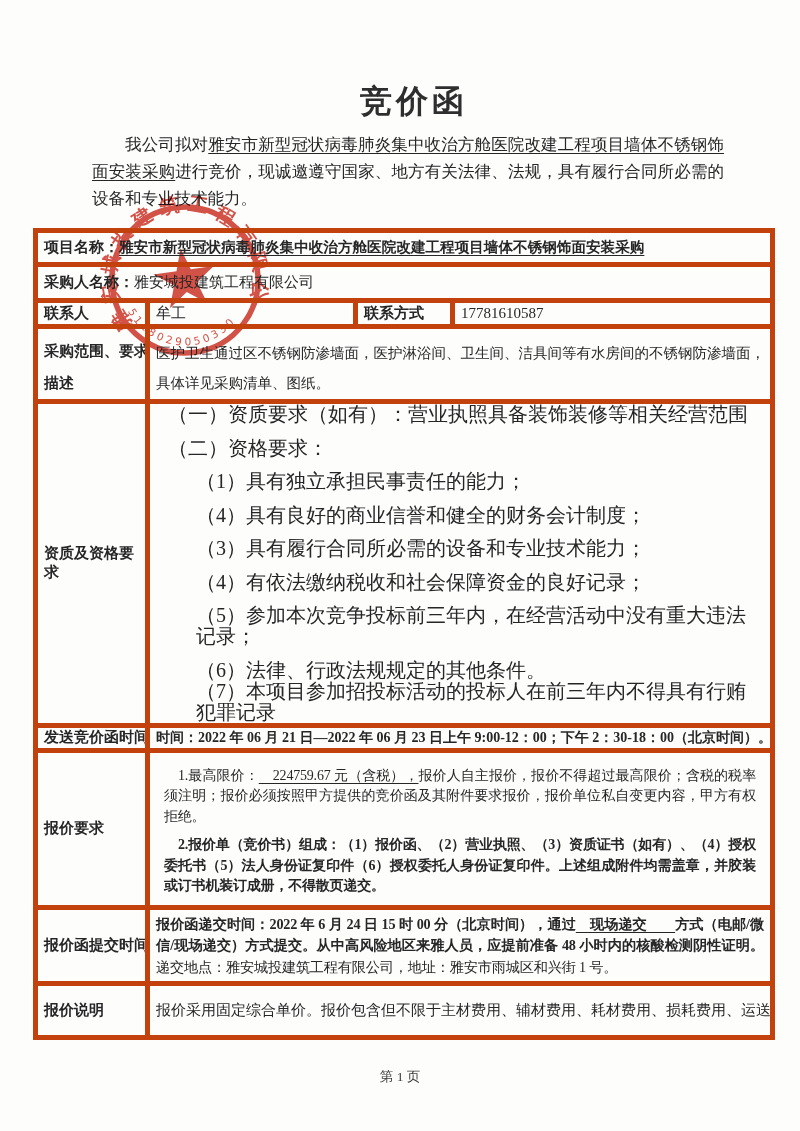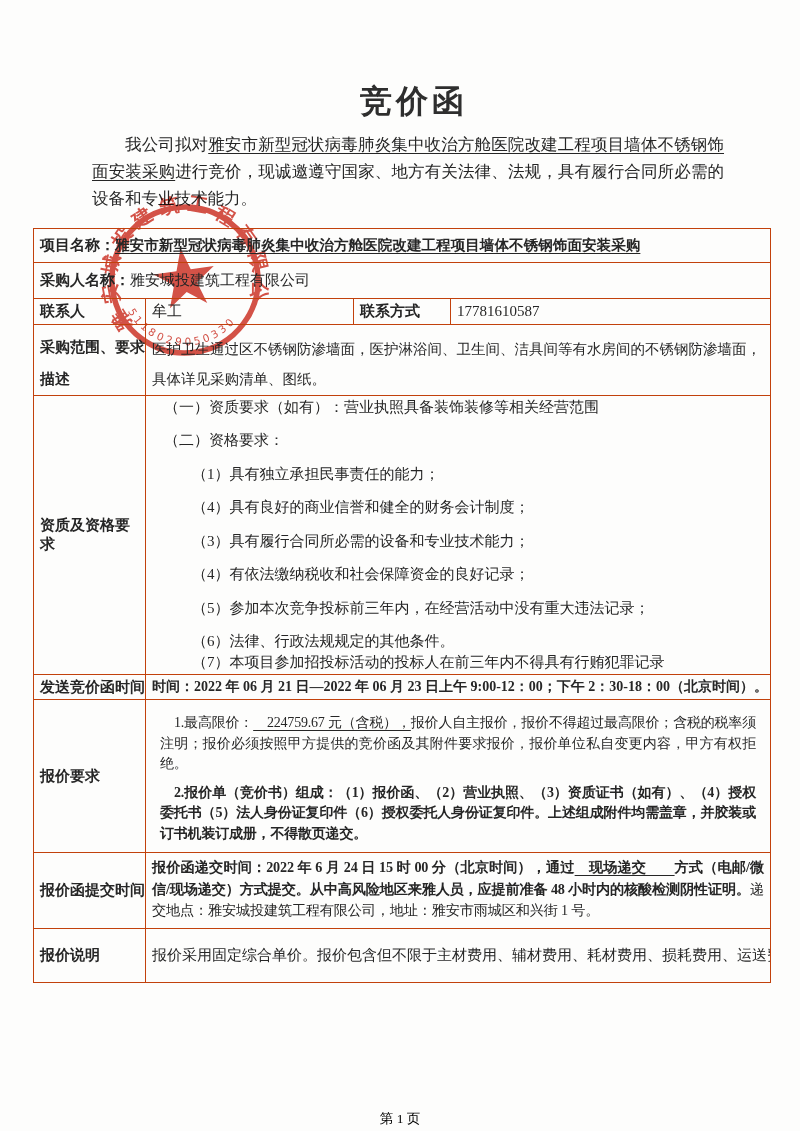--- a/index.html
+++ b/index.html
@@ -20,42 +20,42 @@
     font-size:16.5px;line-height:27px;text-align:justify;
     text-indent:2em;margin:0;color:#262626;
   }
   .u{text-decoration:underline;text-underline-offset:3px;}
   .b{font-weight:bold;}
   table.doc{
     position:absolute;top:228px;left:33px;width:737px;
     border-collapse:collapse;table-layout:fixed;
   }
   table.doc td{
-    border:1px solid #c2410c;vertical-align:middle;
+    border:5px solid #c2410c;vertical-align:middle;
     padding:0 6px;font-size:15px;color:#262626;overflow:hidden;
   }
   td.lab{font-weight:bold;color:#1e1e1e;padding-left:7px;}
   .labline{line-height:32px;white-space:nowrap;}
   .lab-center{text-align:center;}
   .nowrap{white-space:nowrap;}
   .small{font-size:14.5px;}
   
   td.qualcell{vertical-align:top;padding-top:6px;}
-  .qitem{line-height:21px;margin:0 0 12.5px 0;font-size:15px;}
+  .qitem{line-height:21px;margin:0 0 12.5px 0;font-size:20px;}
   .q1{padding-left:12px;}
   .q2{padding-left:40px;}
   .tight{margin-bottom:0;}
   
   .quotepara{font-size:14px;line-height:20.5px;text-indent:14px;
     text-align:justify;margin:8px;letter-spacing:-0.2px;}
   .r9text{font-size:14.2px;line-height:21.5px;text-align:justify;
     margin:0;letter-spacing:-0.2px;}
   .footer{
     position:absolute;top:1068px;left:0;width:100%;
-    text-align:center;font-size:13.5px;color:#000000;margin-top:42px;
+    text-align:center;font-size:13.5px;color:#404040;
   }
   .stamp{
     position:absolute;left:99px;top:194px;
     mix-blend-mode:multiply;opacity:.88;pointer-events:none;
   }
   .cellpadL{padding-left:9px;}
 </style>
 </head>
 <body>
 

